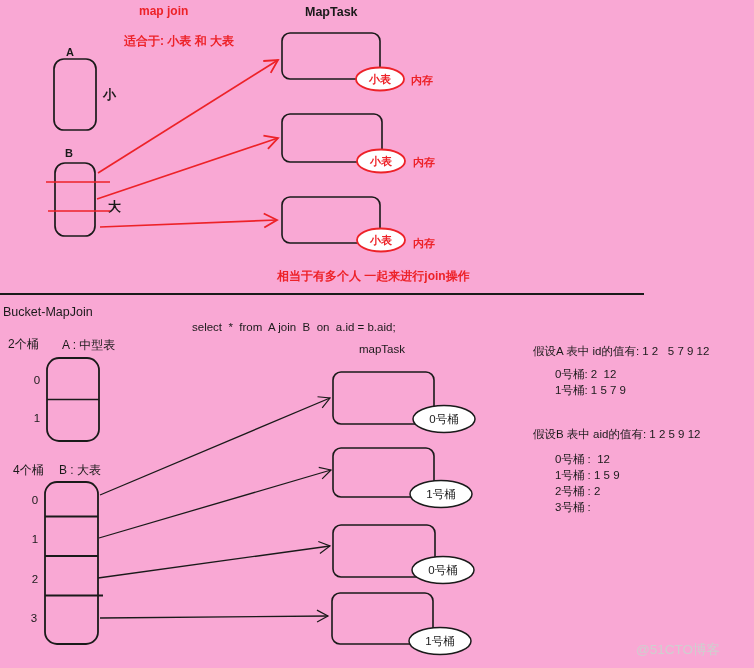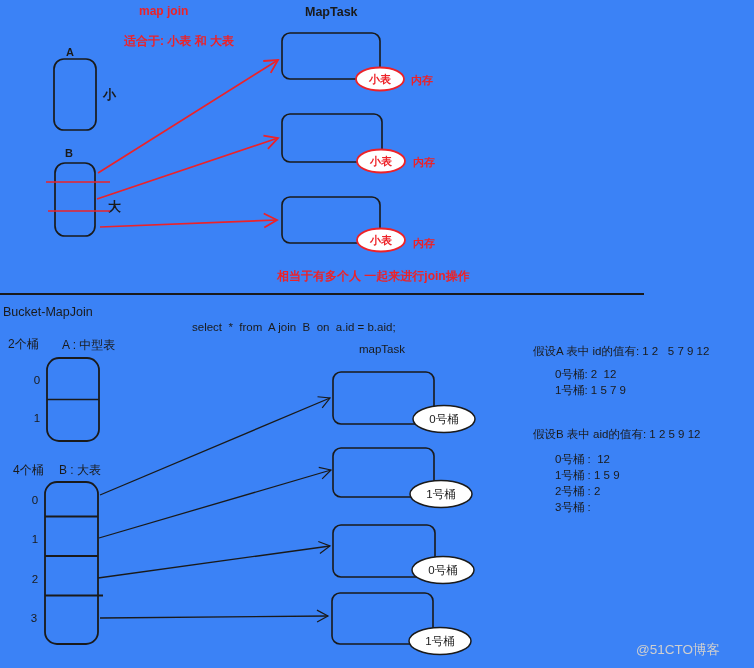--- a/index.html
+++ b/index.html
@@ -1,19 +1,19 @@
 <!DOCTYPE html>
 <html><head>
 <meta charset="utf-8">
 <style>
   html,body{margin:0;padding:0;background:#ffffff;}
   .canvas{
     position:relative;
     width:754px;height:668px;
-    background:#3b82f6;
+    background:#f9a8d4;
     font-family:"Liberation Sans","DejaVu Sans",sans-serif;
     overflow:hidden;
   }
   svg{display:block;}
   svg text{white-space:pre;fill:#1a1a1a;font-family:"Liberation Sans","DejaVu Sans",sans-serif;}
   .red-t{fill:#ed2228;font-weight:bold;}
   .blk-b{font-weight:bold;}
   .thin{font-weight:normal;}
   .wm{fill:#cfcfcf;}
 </style>

